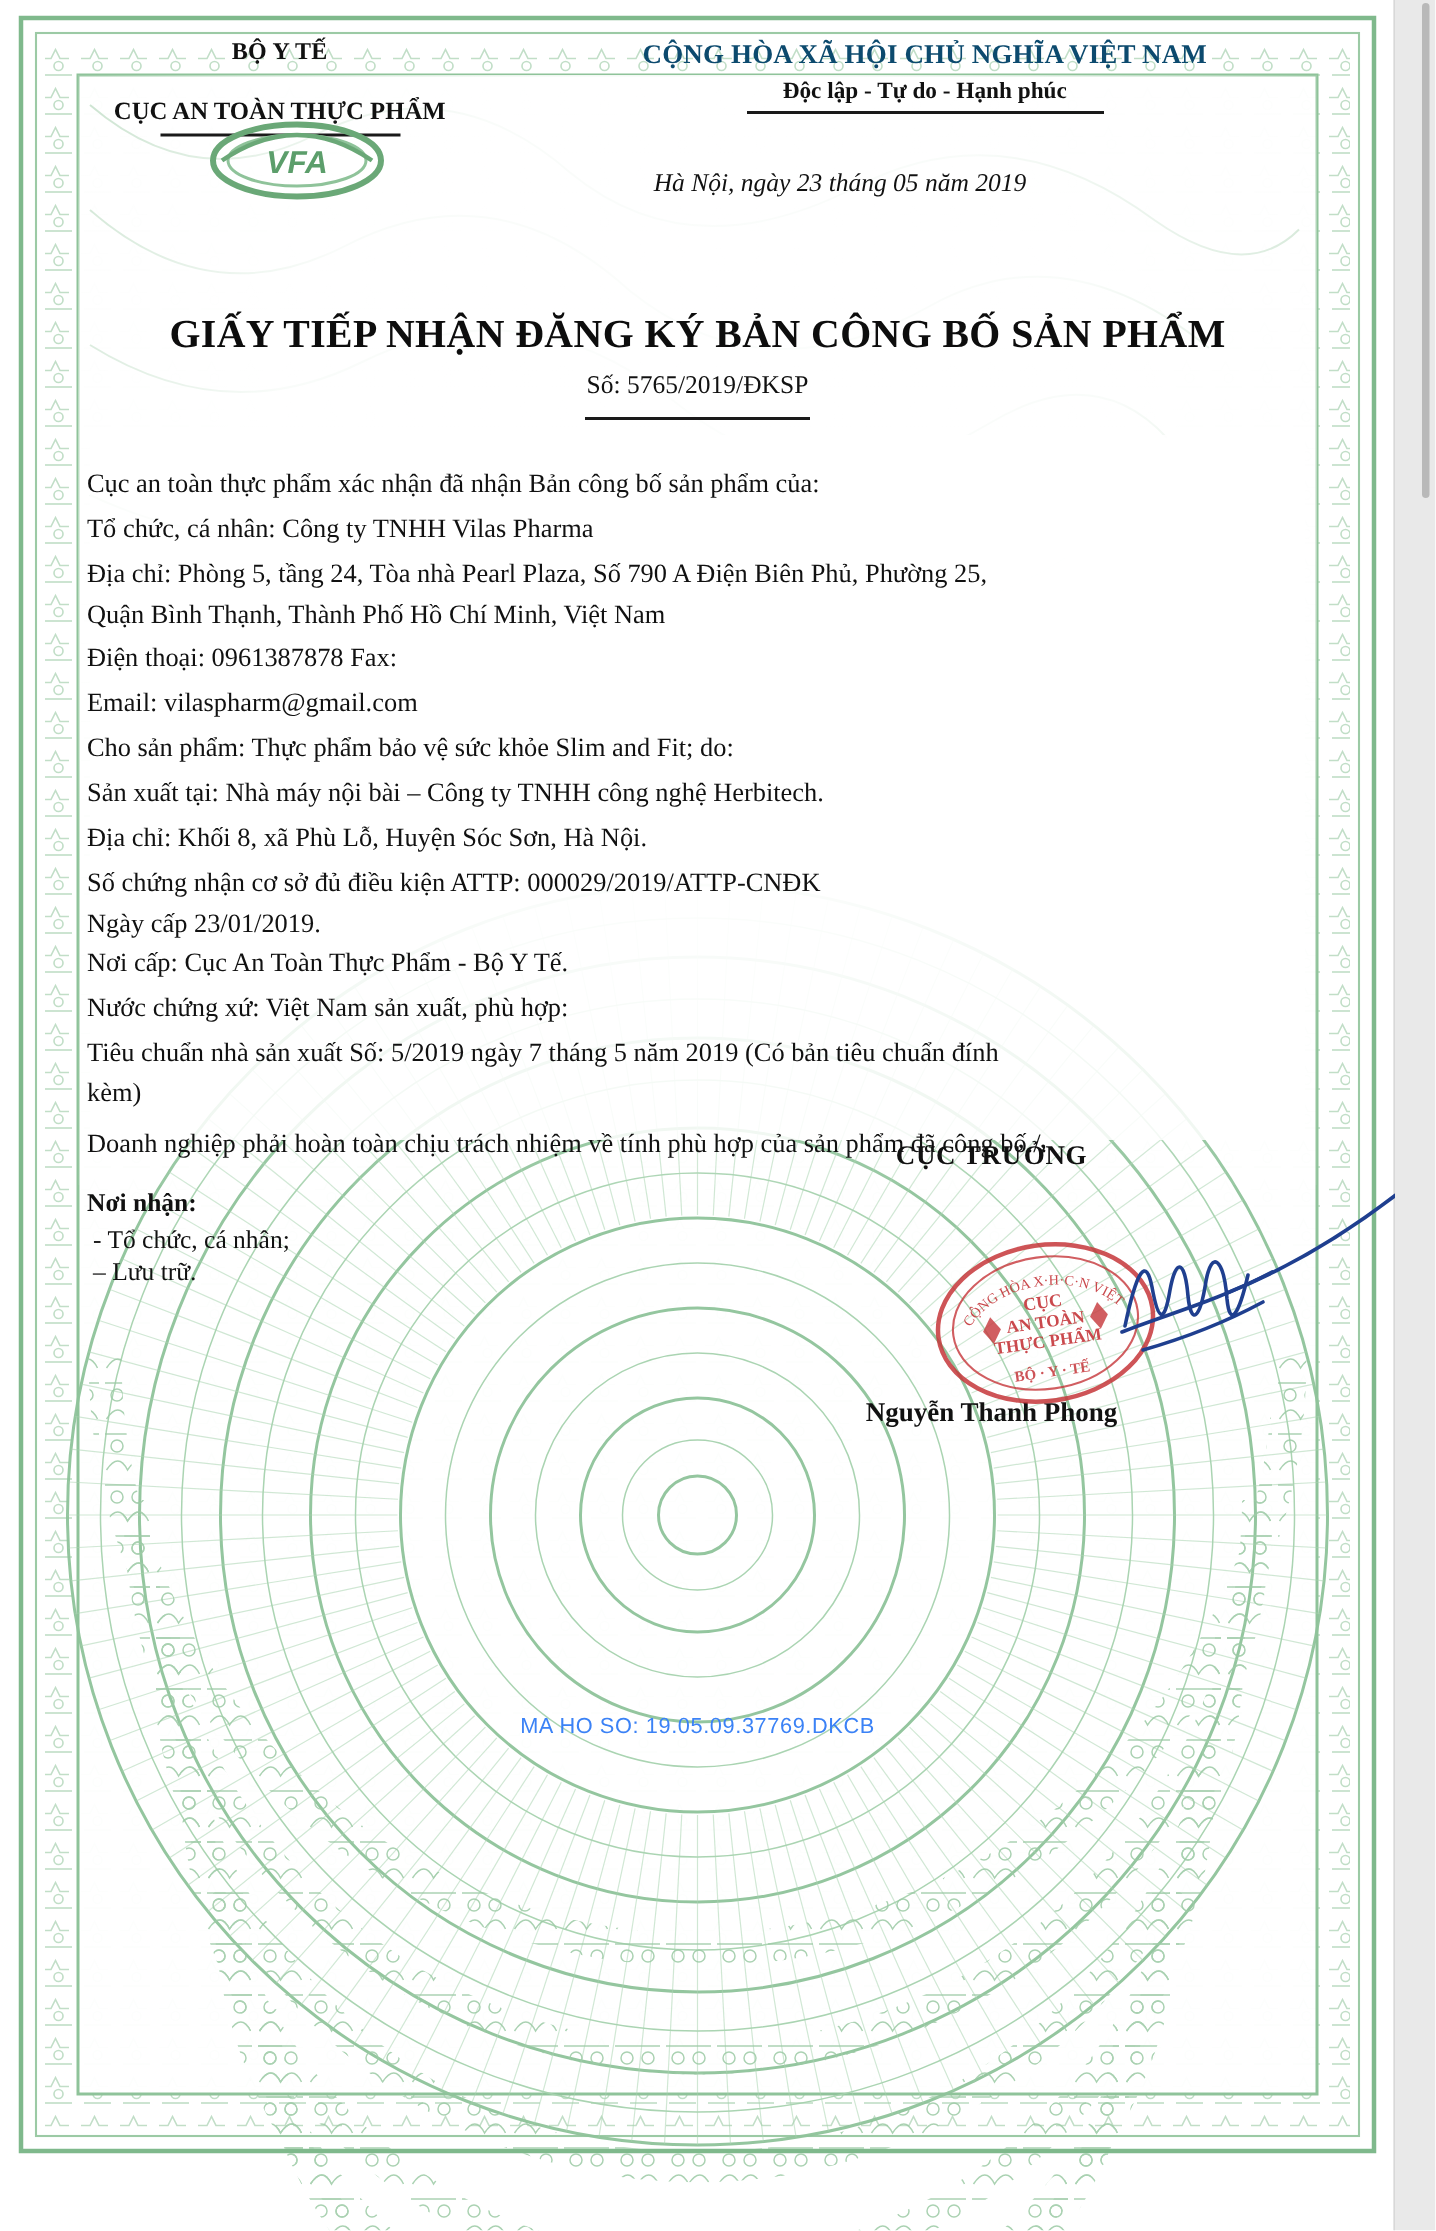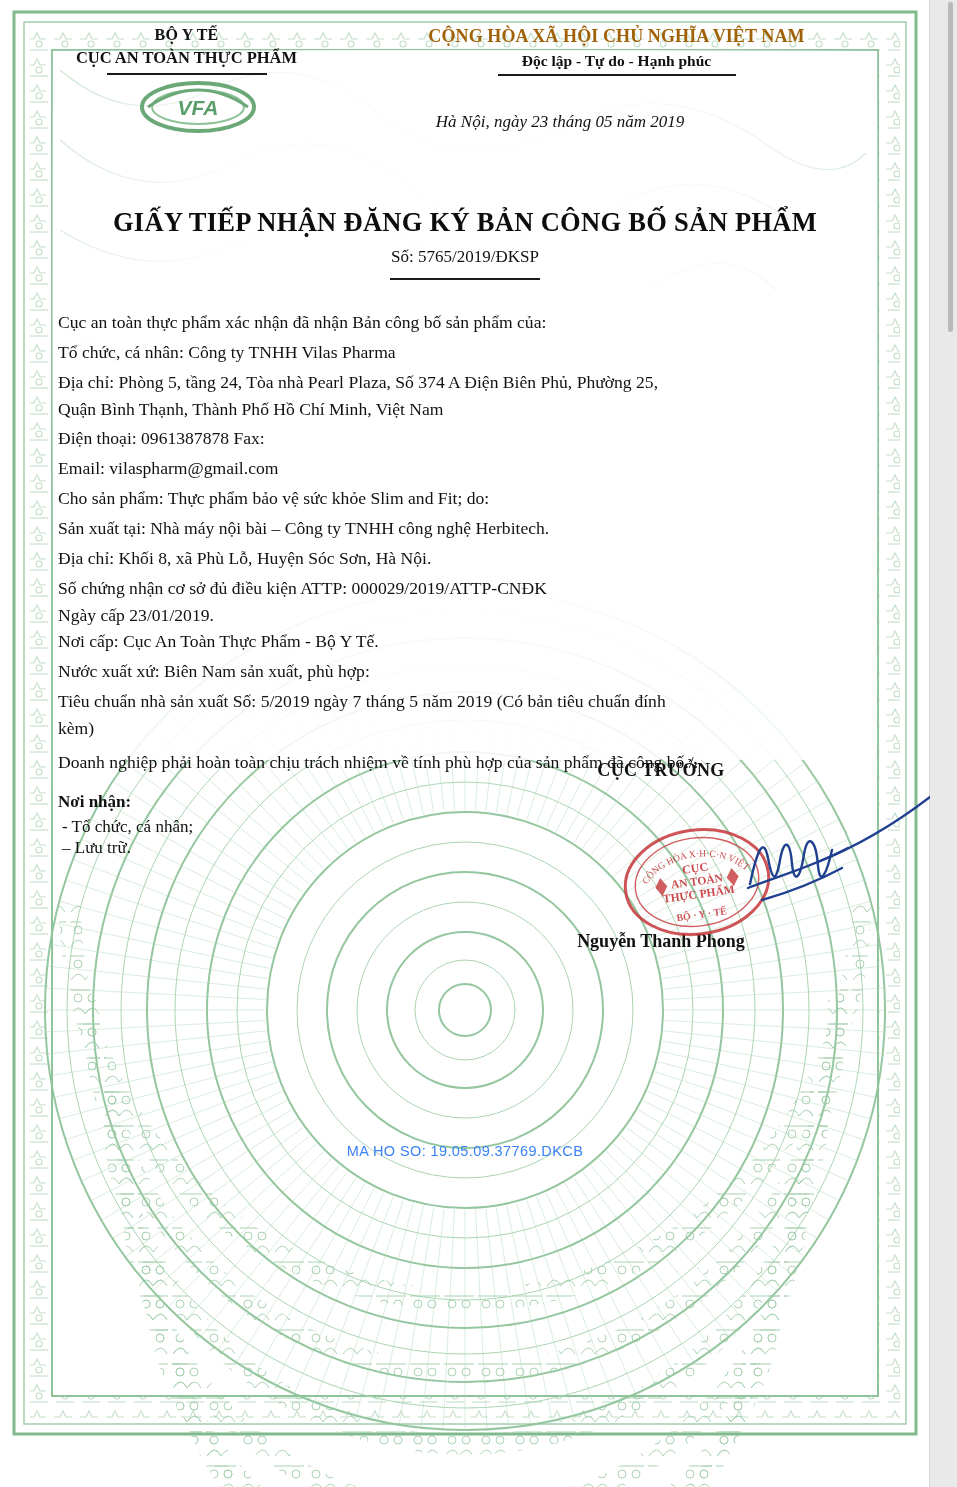--- a/index.html
+++ b/index.html
@@ -85,33 +85,33 @@
   .ministry {
     font-size: 16px;
     font-weight: bold;
     letter-spacing: .2px;
     color: #111;
   }
   .department {
     font-size: 16.5px;
     font-weight: bold;
     color: #111;
-    margin-top: 4px;
+    margin-top: 20px;
     white-space: nowrap;
   }
   .rule-short {
     width: 160px;
     height: 1.6px;
     background: #1a1a1a;
     margin: 5px auto 0;
   }
   .country {
     font-size: 18px;
     font-weight: bold;
-    color: #a16207;
+    color: #0c4a6e;
     letter-spacing: .1px;
   }
   .motto {
     font-size: 15.5px;
     font-weight: bold;
     color: #111;
     margin-top: 5px;
   }
   .rule-motto {
     width: 238px;
@@ -485,31 +485,31 @@
 
     <div class="title-block">
       <div class="doc-title">GIẤY TIẾP NHẬN ĐĂNG KÝ BẢN CÔNG BỐ SẢN PHẨM</div>
       <div class="doc-number">Số: 5765/2019/ĐKSP</div>
       <div class="rule-title"></div>
     </div>
 
     <div class="body-block">
       <p>Cục an toàn thực phẩm xác nhận đã nhận Bản công bố sản phẩm của:</p>
       <p>Tổ chức, cá nhân: Công ty TNHH Vilas Pharma</p>
-      <p class="tight">Địa chỉ: Phòng 5, tầng 24, Tòa nhà Pearl Plaza, Số 374 A Điện Biên Phủ, Phường 25,</p>
+      <p class="tight">Địa chỉ: Phòng 5, tầng 24, Tòa nhà Pearl Plaza, Số 790 A Điện Biên Phủ, Phường 25,</p>
       <p>Quận Bình Thạnh, Thành Phố Hồ Chí Minh, Việt Nam</p>
       <p>Điện thoại: 0961387878                              Fax:</p>
       <p>Email: vilaspharm@gmail.com</p>
       <p>Cho sản phẩm: Thực phẩm bảo vệ sức khỏe Slim and Fit; do:</p>
       <p>Sản xuất tại: Nhà máy nội bài – Công ty TNHH công nghệ Herbitech.</p>
       <p>Địa chỉ: Khối 8, xã Phù Lỗ, Huyện Sóc Sơn, Hà Nội.</p>
       <p class="tight">Số chứng nhận cơ sở đủ điều kiện ATTP: 000029/2019/ATTP-CNĐK</p>
       <p class="tight">Ngày cấp 23/01/2019.</p>
       <p>Nơi cấp: Cục An Toàn Thực Phẩm - Bộ Y Tế.</p>
-      <p>Nước xuất xứ: Biên Nam sản xuất, phù hợp:</p>
+      <p>Nước chứng xứ: Việt Nam sản xuất, phù hợp:</p>
       <p class="tight">Tiêu chuẩn nhà sản xuất Số: 5/2019 ngày 7 tháng 5 năm 2019 (Có bản tiêu chuẩn đính</p>
       <p class="gap">kèm)</p>
       <p>Doanh nghiệp phải hoàn toàn chịu trách nhiệm về tính phù hợp của sản phẩm đã công bố./.</p>
     </div>
 
     <div class="sign-area">
 
       <div class="recipients">
         <div class="rec-title">Nơi nhận:</div>
         <div class="rec-item">- Tổ chức, cá nhân;</div>

